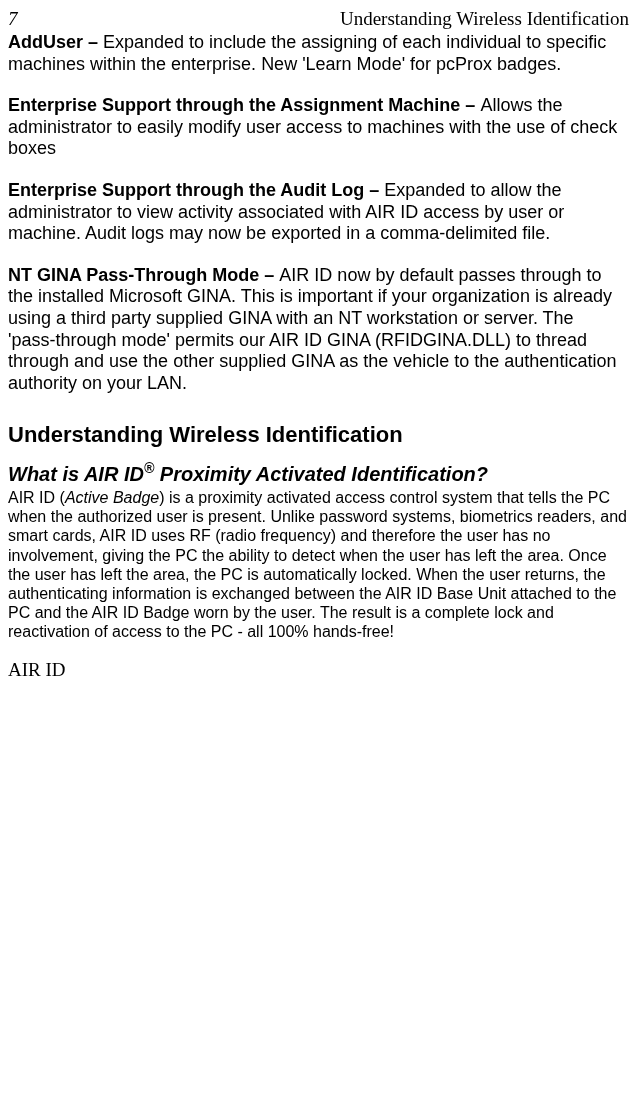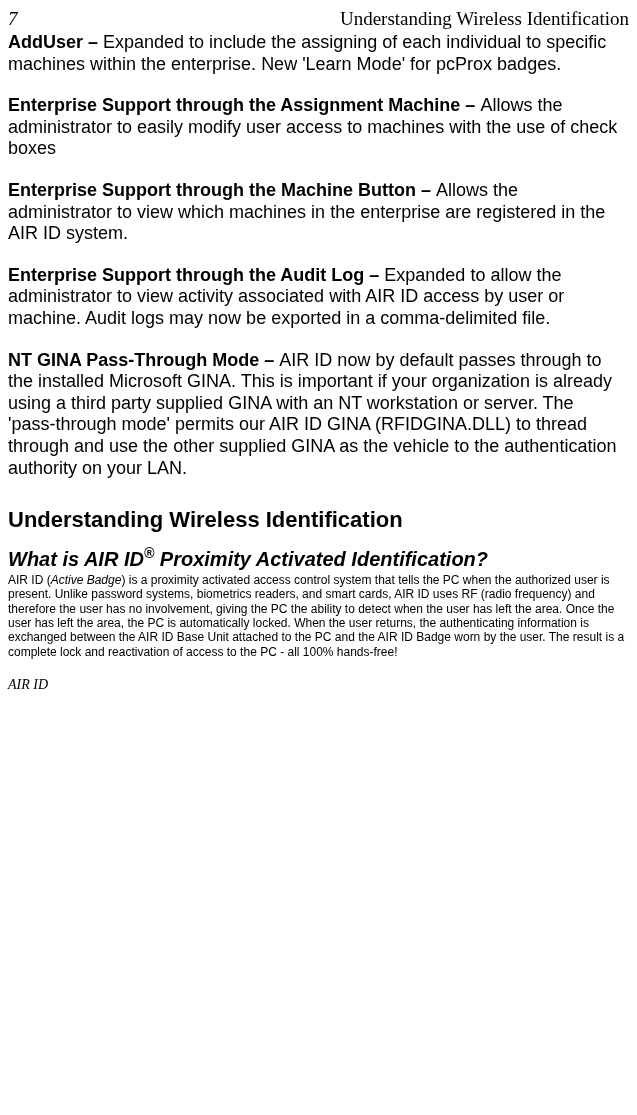--- a/index.html
+++ b/index.html
@@ -46,28 +46,27 @@
     font-weight: bold;
     font-style: italic;
     margin: 12px 0 2px 0;
   }
   .sup {
     font-size: 14px;
     vertical-align: super;
     font-style: italic;
   }
   .body-text {
-    font-size: 12px;
+    font-size: 16px;
     line-height: 1.2;
     margin: 0 0 18px 0;
   }
   .footer {
     font-family: "Times New Roman", Times, serif;
-    font-style: italic;
-    font-size: 14px;
+    font-size: 19px;
     margin-top: 12px;
   }
   .italic-inline {
     font-style: italic;
   }
 </style>
 </head>
 <body>
 
 <div class="page">
@@ -78,23 +77,20 @@
   </div>
 
   <p class="para">
     <span class="bold">AddUser – </span><span>Expanded to include the assigning of each individual to specific machines within the enterprise. New 'Learn Mode' for pcProx badges.</span>
   </p>
 
   <p class="para">
     <span class="bold">Enterprise Support through the Assignment Machine – </span><span>Allows the administrator to easily modify user access to machines with the use of check boxes</span>
   </p>
 
-  <p class="para">
-    <span class="bold">Enterprise Support through the Machine Button – </span><span>Allows the administrator to view which machines in the enterprise are registered in the AIR ID system.</span>
-  </p>
 
   <p class="para">
     <span class="bold">Enterprise Support through the Audit Log – </span><span>Expanded to allow the administrator to view activity associated with AIR ID access by user or machine. Audit logs may now be exported in a comma-delimited file.</span>
   </p>
 
   <p class="para">
     <span class="bold">NT GINA Pass-Through Mode – </span><span>AIR ID now by default passes through to the installed Microsoft GINA. This is important if your organization is already using a third party supplied GINA with an NT workstation or server.  The 'pass-through mode' permits our AIR ID GINA (RFIDGINA.DLL) to thread through and use the other supplied GINA as the vehicle to the authentication authority on your LAN.</span>
   </p>
 
   <div class="section-heading">Understanding Wireless Identification</div>

